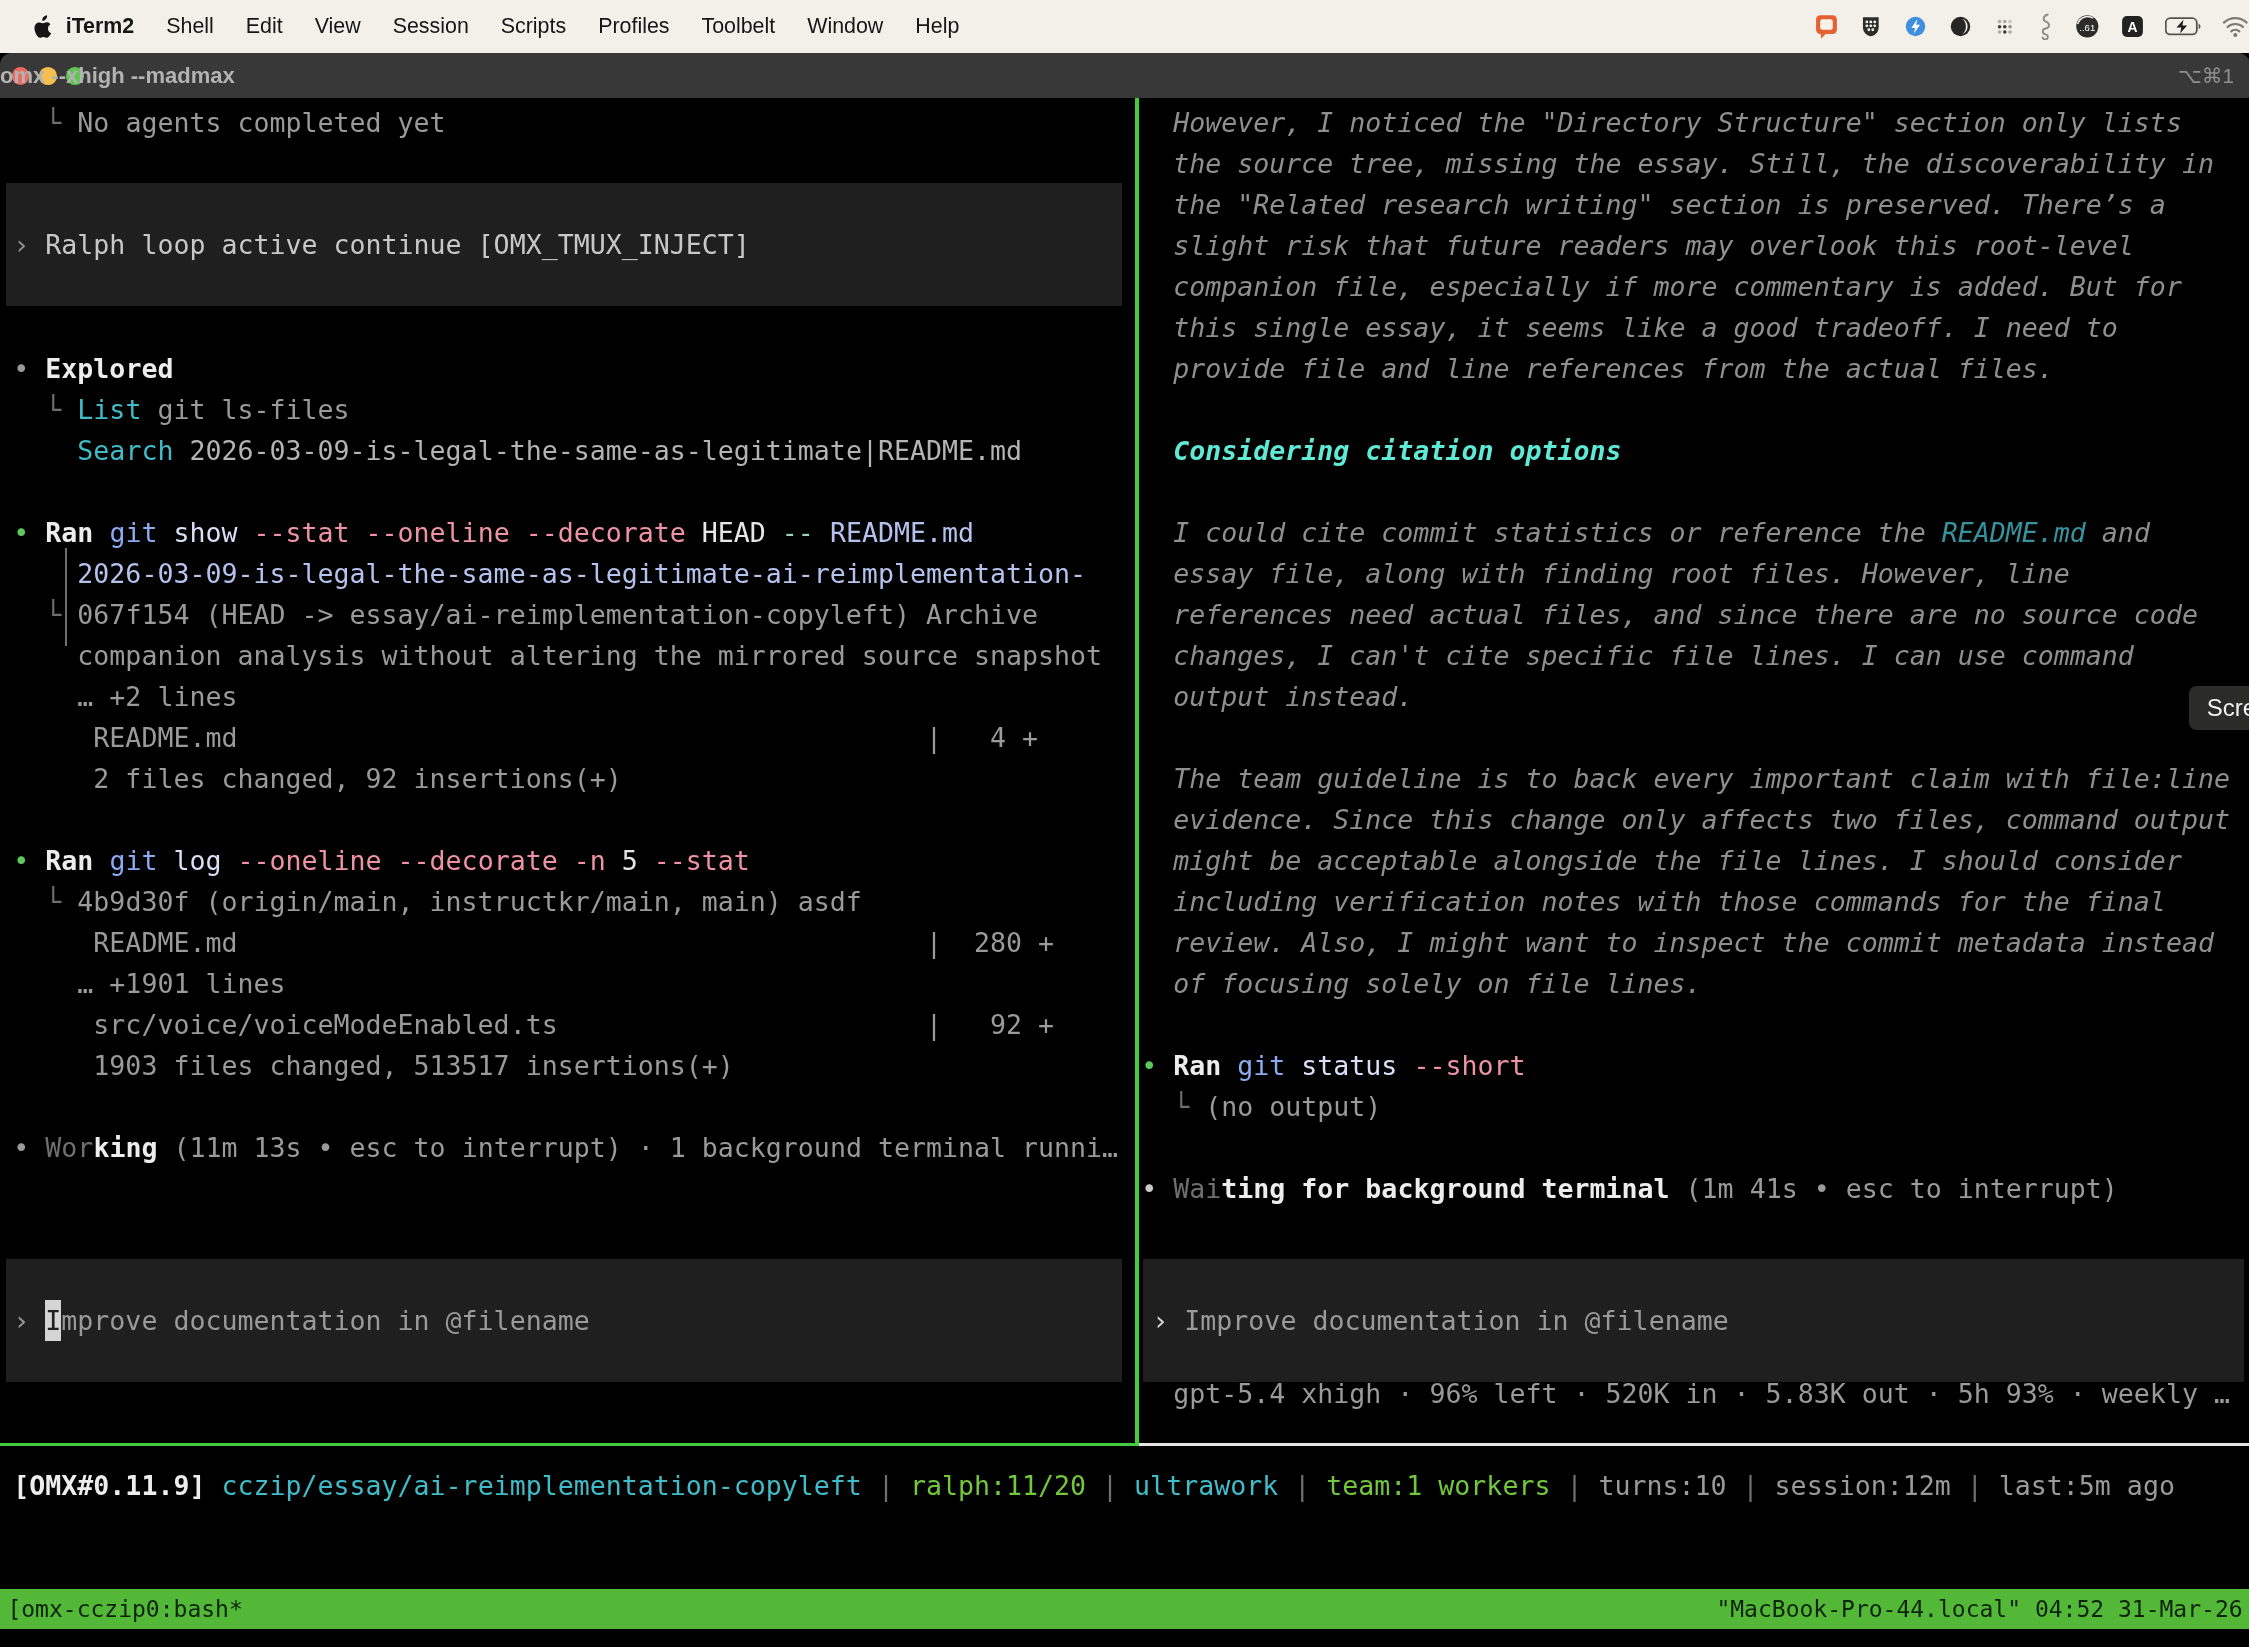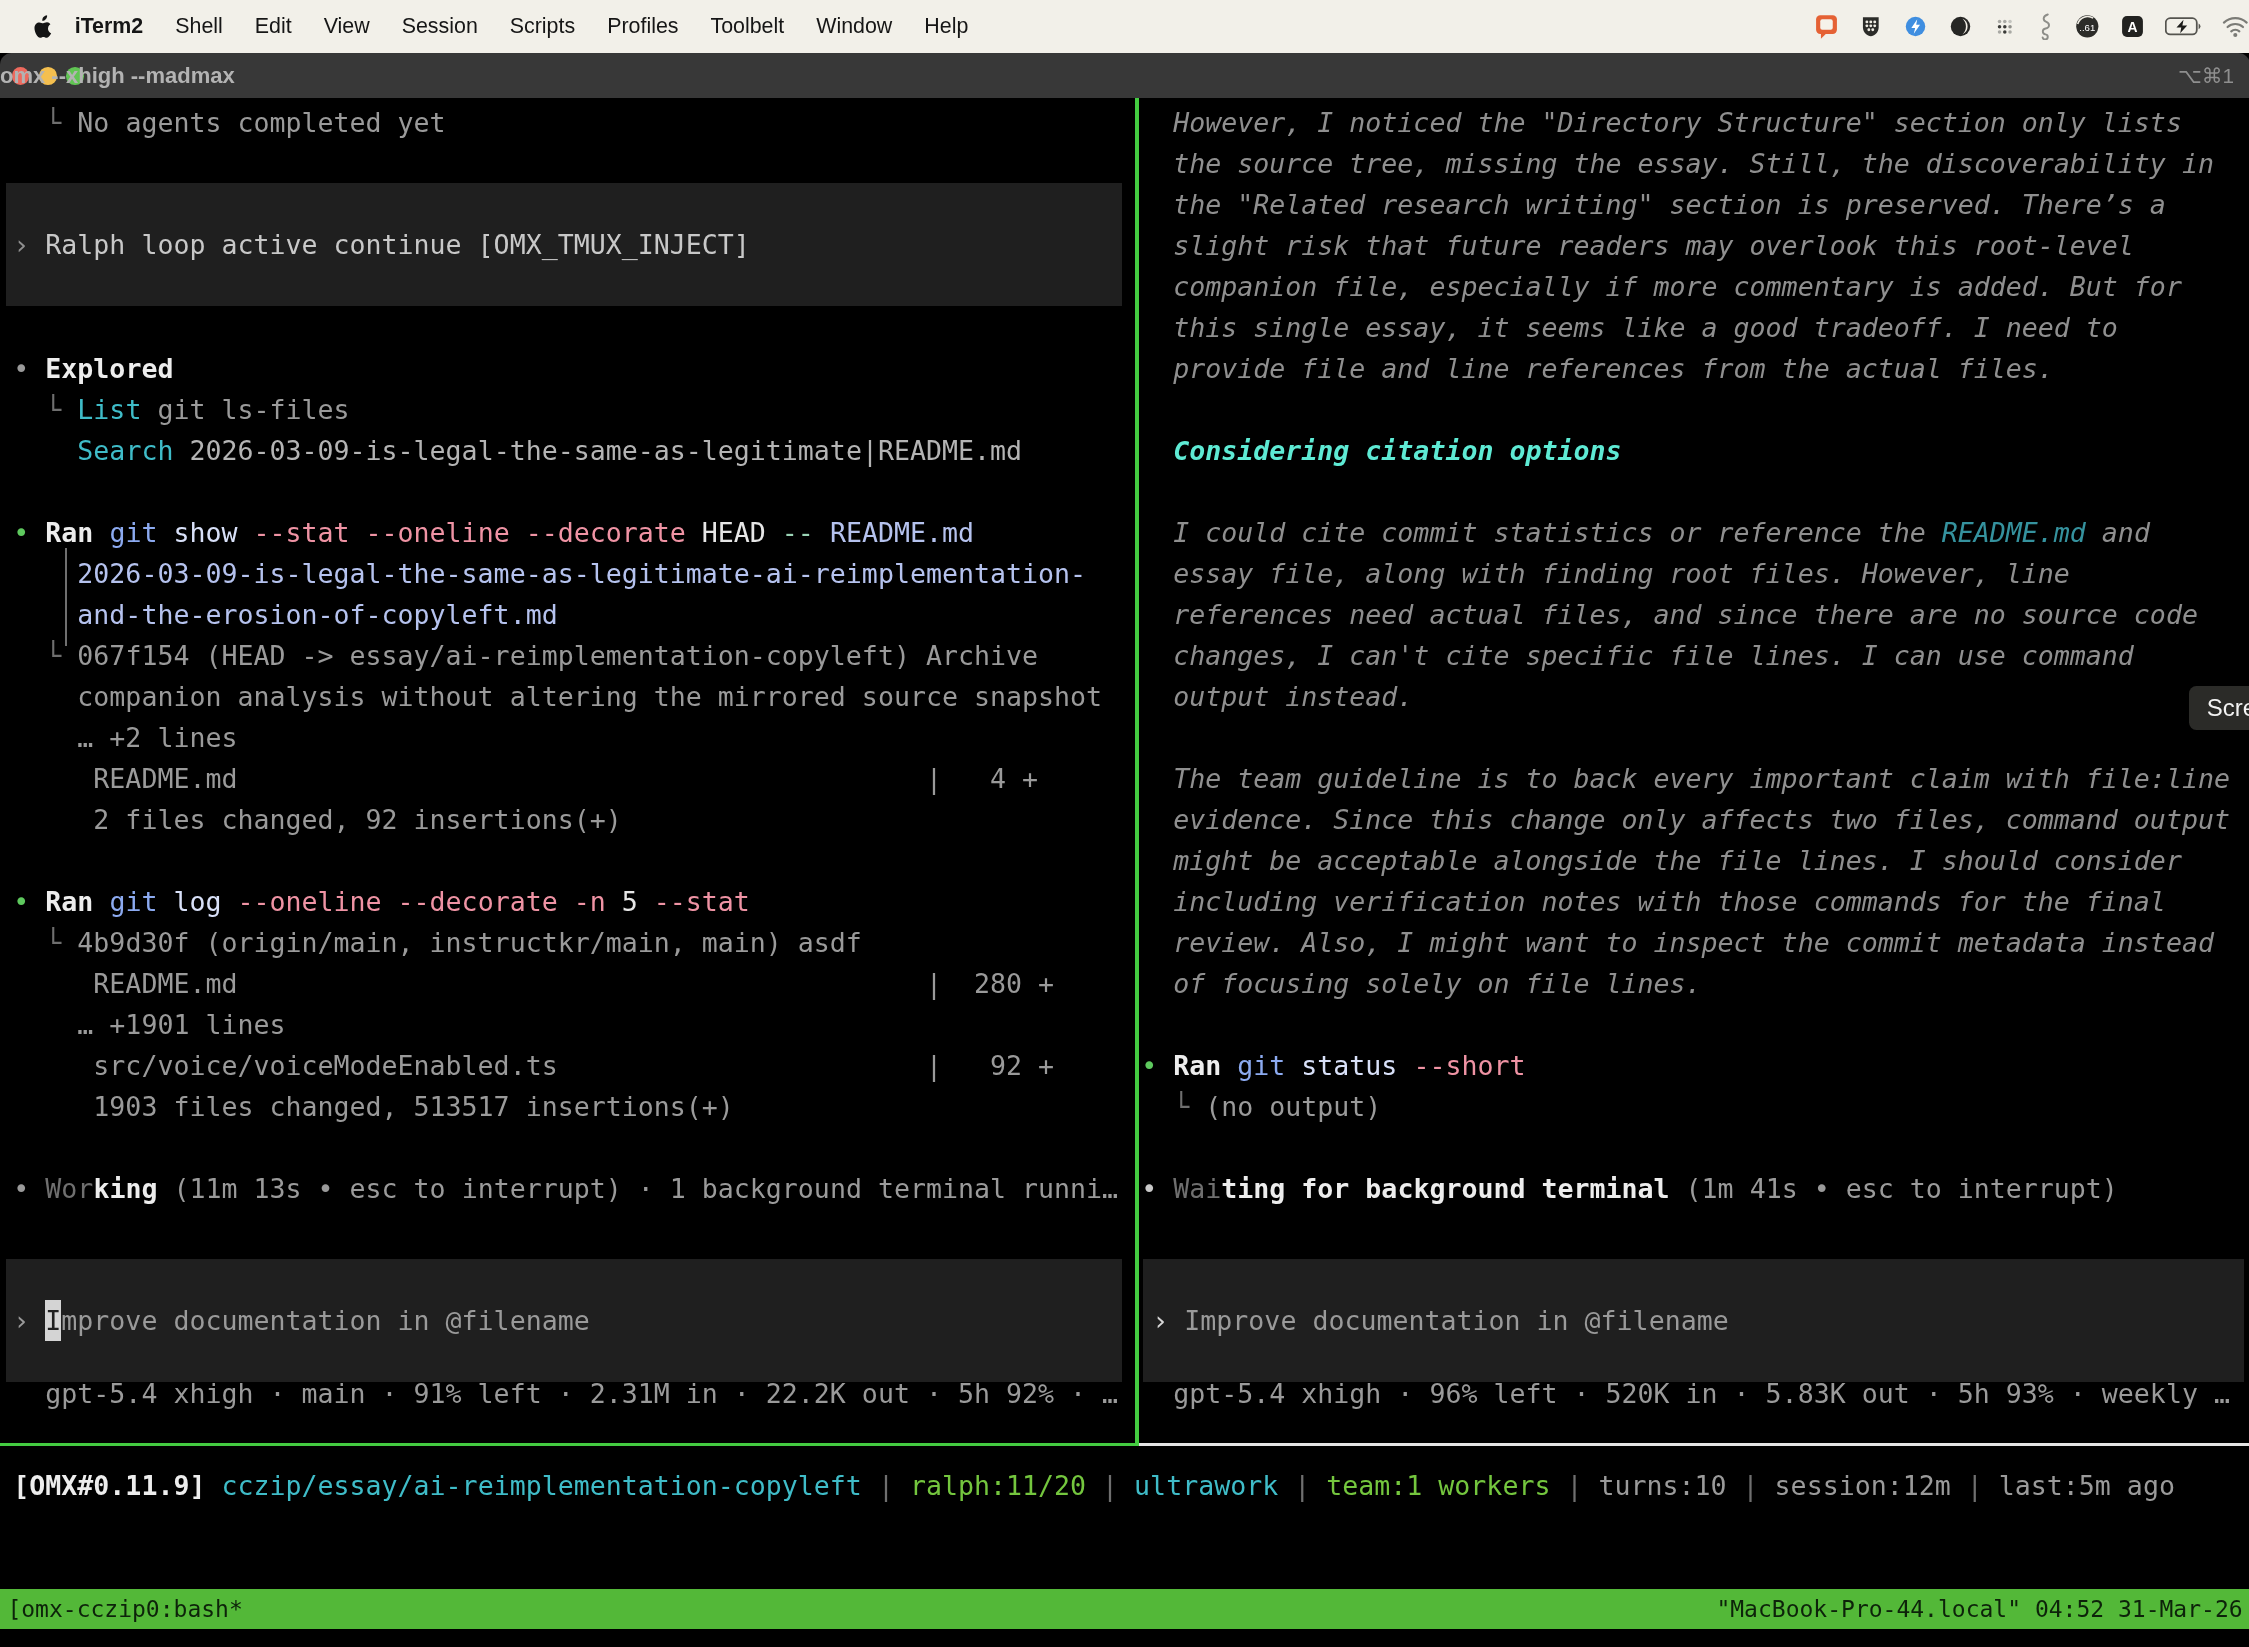--- a/index.html
+++ b/index.html
@@ -6,21 +6,21 @@
   body{
     width:2250px;height:1648px;position:relative;overflow:hidden;
     background:#000;font-family:"DejaVu Sans Mono",monospace;
   }
   
   .menubar{
     position:absolute;top:0;left:0;width:2250px;height:53px;background:#f2f0e9;
     display:flex;align-items:center;font-family:"Liberation Sans",sans-serif;
     font-size:21.4px;color:#161616;box-sizing:border-box;padding-left:32px;
   }
-  .menu-items{display:flex;align-items:center;gap:32px;margin-left:22px;}
+  .menu-items{display:flex;align-items:center;gap:32px;margin-left:13px;}
   .menu-item{white-space:nowrap;}
   .menu-item.app{font-weight:bold;}
   .status-icons{margin-left:auto;display:flex;align-items:center;gap:20px;padding-right:1px;}
   .sicon{display:inline-flex;align-items:center;justify-content:center;}
   
   .titlebar{
     position:absolute;top:53px;left:0;width:2250px;height:45px;background:#383838;
     border-radius:11.8px 11.8px 0 0;
   }
   .traffic{position:absolute;left:11.8px;top:14px;display:flex;gap:9.6px;}
@@ -220,21 +220,20 @@
       <div class="trow"></div>
       <div class="trow"></div>
       <div class="trow"></div>
       <div class="trow"></div>
       <div class="trow"><span class="s-g">• </span><span class="s-wb">Explored</span></div>
       <div class="trow"><span class="s-gd">  └ </span><span class="s-te">List</span><span class="s-g"> git ls-files</span></div>
       <div class="trow"><span class="s-g">    </span><span class="s-te">Search</span><span class="s-lg"> 2026-03-09-is-legal-the-same-as-legitimate|README.md</span></div>
       <div class="trow"></div>
       <div class="trow"><span class="s-gb">• </span><span class="s-wb">Ran </span><span class="s-bl">git </span><span class="s-sub">show </span><span class="s-pk">--stat --oneline --decorate </span><span class="s-wh">HEAD </span><span class="s-mint">-- </span><span class="s-lav">README.md</span></div>
       <div class="trow"><span class="s-lav">    2026-03-09-is-legal-the-same-as-legitimate-ai-reimplementation-</span></div>
-      <div class="trow"><span class="s-lav">    and-the-erosion-of-copyleft.md</span></div>
       <div class="trow"><span class="s-gd">  └ </span><span class="s-g">067f154 (HEAD -&gt; essay/ai-reimplementation-copyleft) Archive</span></div>
       <div class="trow"><span class="s-g">    companion analysis without altering the mirrored source snapshot</span></div>
       <div class="trow"><span class="s-g">    … +2 lines</span></div>
       <div class="trow"><span class="s-g">     README.md                                           |   4 +</span></div>
       <div class="trow"><span class="s-g">     2 files changed, 92 insertions(+)</span></div>
       <div class="trow"></div>
       <div class="trow"><span class="s-gb">• </span><span class="s-wb">Ran </span><span class="s-bl">git </span><span class="s-sub">log </span><span class="s-pk">--oneline --decorate </span><span class="s-pk">-n </span><span class="s-wh">5 </span><span class="s-pk">--stat</span></div>
       <div class="trow"><span class="s-gd">  └ </span><span class="s-g">4b9d30f (origin/main, instructkr/main, main) asdf</span></div>
       <div class="trow"><span class="s-g">     README.md                                           |  280 +</span></div>
       <div class="trow"><span class="s-g">    … +1901 lines</span></div>

